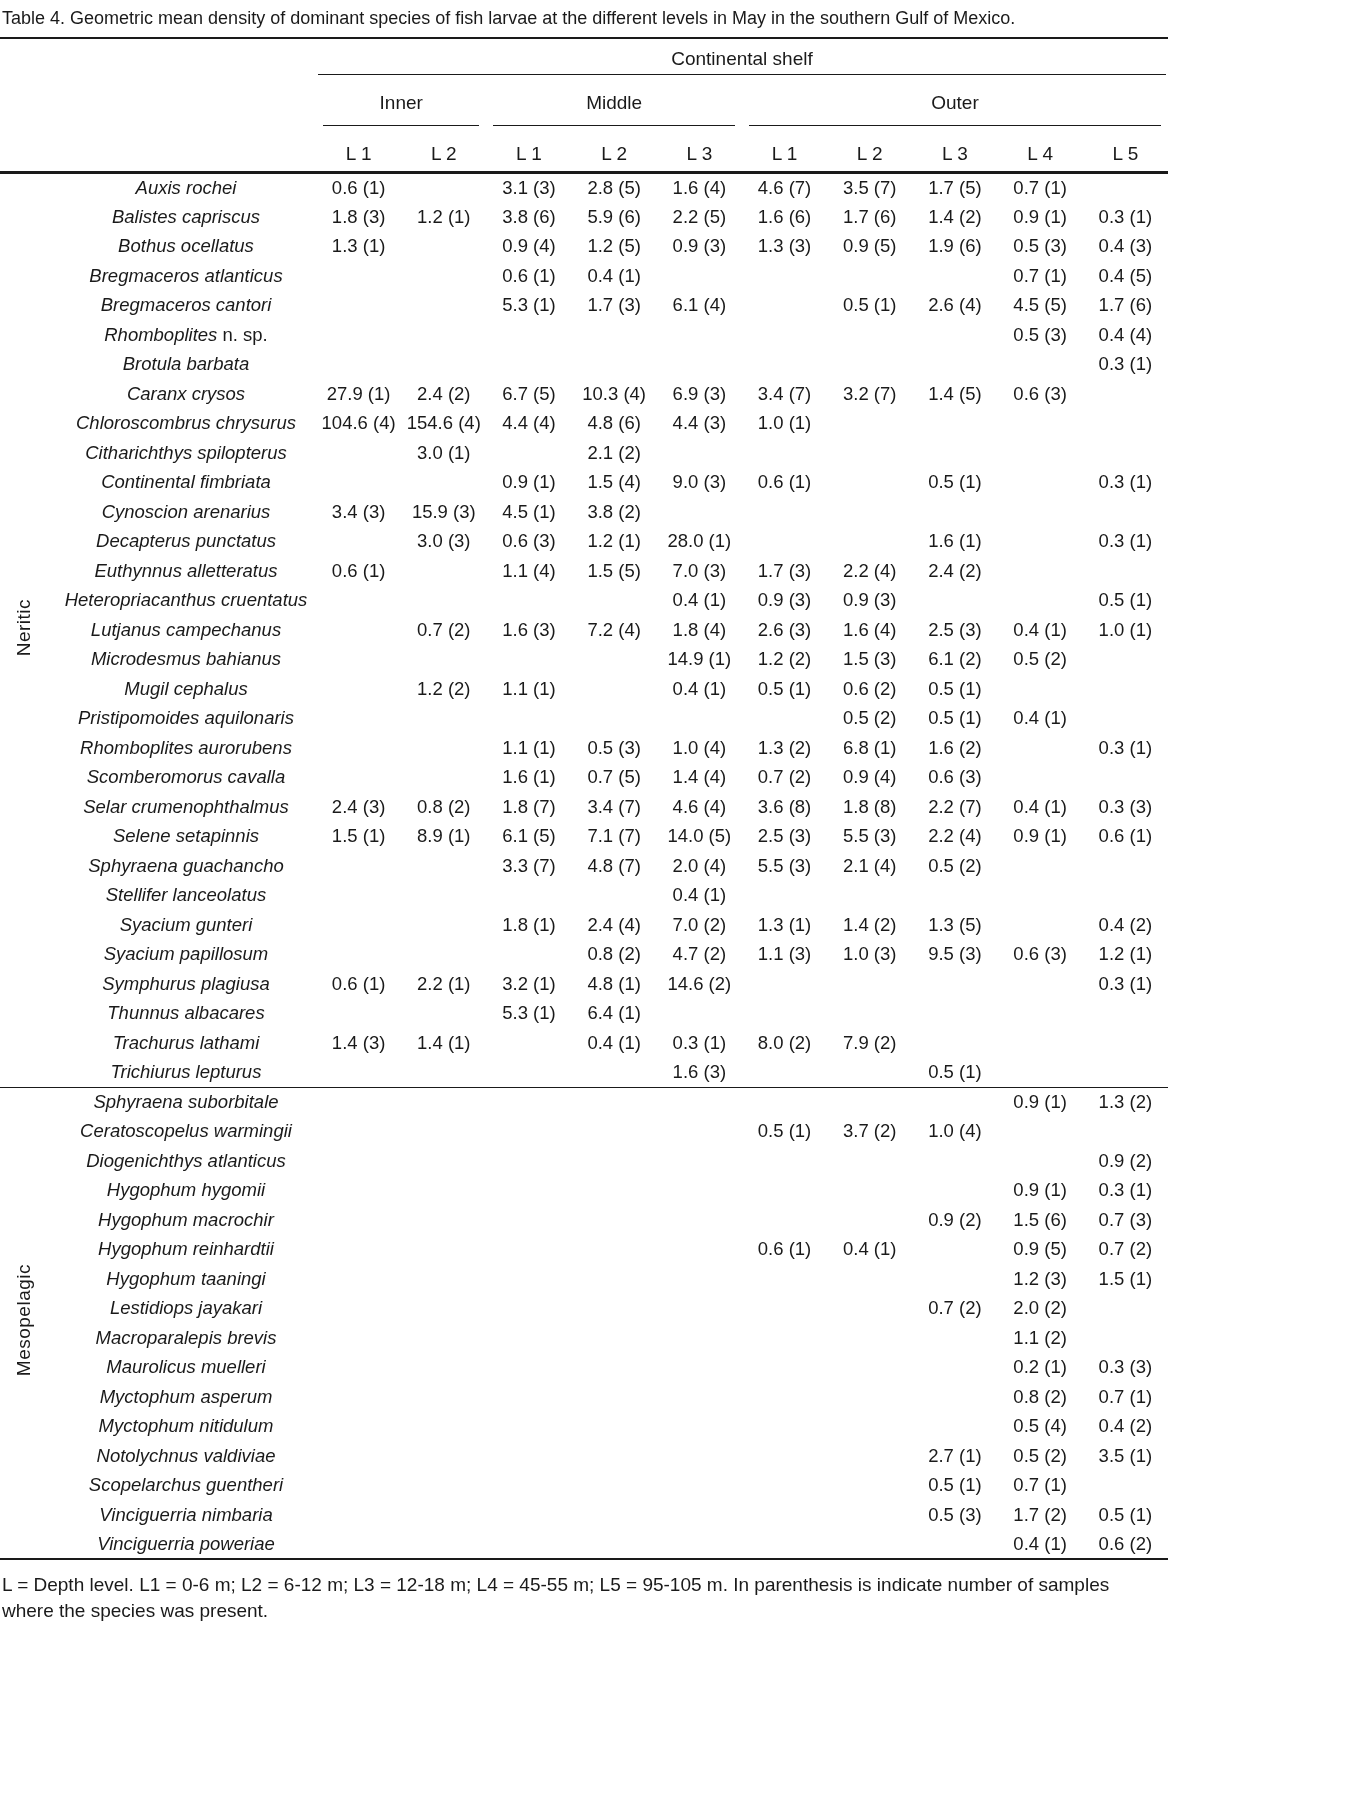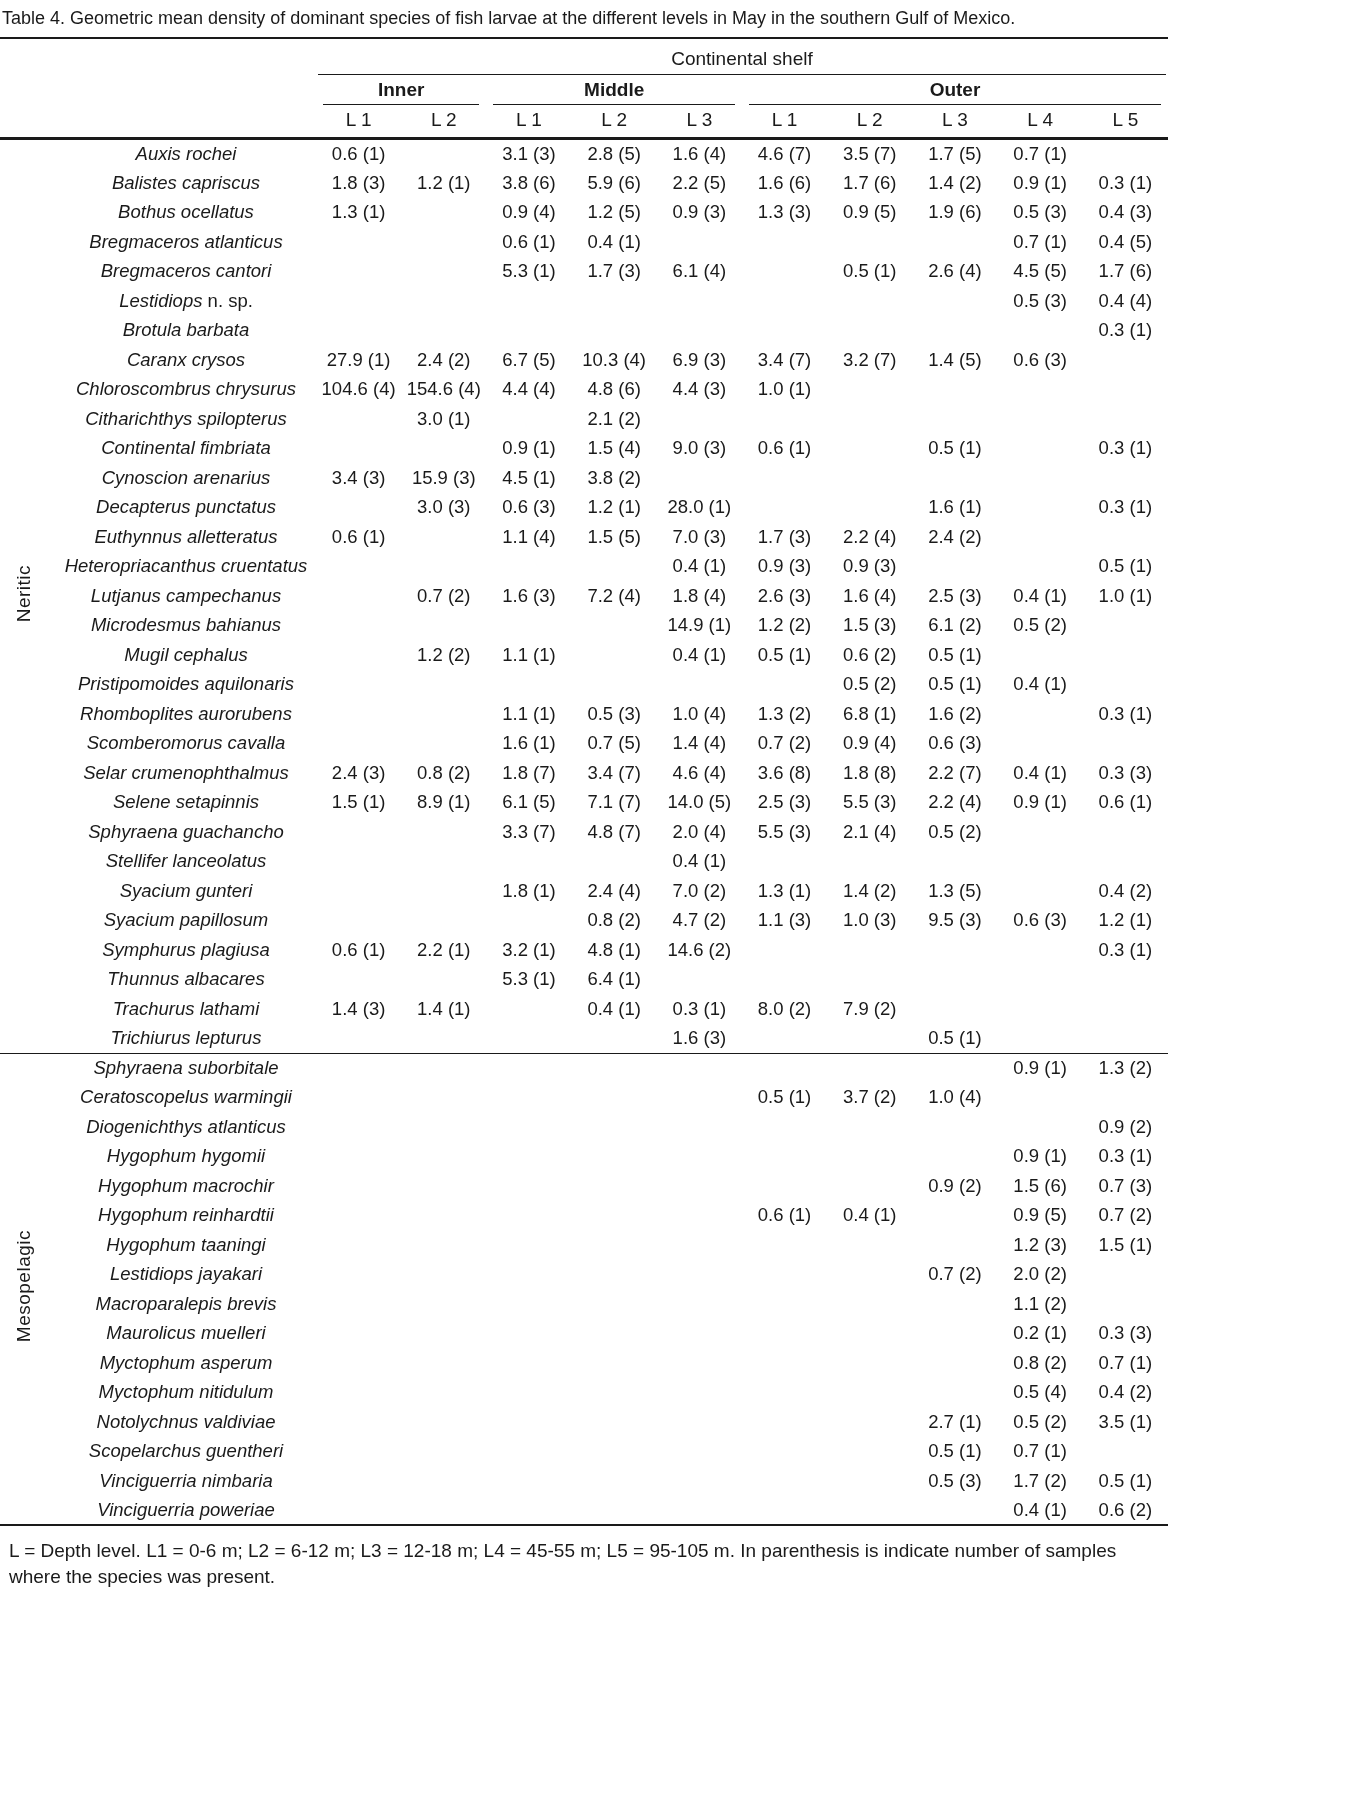--- a/index.html
+++ b/index.html
@@ -40,23 +40,22 @@
   thead tr:nth-child(2)  { height: 28px; }
   thead tr.levels        { height: 30px; }
 
   .cs-u {
     border-bottom: 1.5px solid #1a1a1a;
     padding-bottom: 4px;
     margin: 0 2px;
   }
   .grp-u {
     border-bottom: 1.5px solid #1a1a1a;
-    padding-bottom: 3px;
-    margin: 4px 7px;
-    font-weight: bold;
+    padding-bottom: 11px;
+    margin: 17px 7px;
   }
   thead tr.levels th { padding-bottom: 6px; }
   thead tr.levels th,
   th.corner {
     border-bottom: 3px solid #1a1a1a;
   }
 
   tbody tr { height: 29.5px; }
   tbody td {
     font-size: 18.5px;
@@ -92,21 +91,20 @@
   tbody.sec-1 tr:last-child td,
   tbody.sec-1 td.rot-cell {
     border-bottom: 2.5px solid #1a1a1a;
   }
 
   .footnote {
     width: 1118px;
     font-size: 19px;
     line-height: 1.35;
     padding: 12px 2px 4px 2px;
-    margin-left: 7px;
   }
 </style>
 </head>
 <body>
 
 <div class="title">Table 4. Geometric mean density of dominant species of fish larvae at the different levels in May in the southern Gulf of Mexico.</div>
 
 <table>
   <colgroup>
       <col class="c-rot">
@@ -214,21 +212,21 @@
         <td class="val">5.3 (1)</td>
         <td class="val">1.7 (3)</td>
         <td class="val">6.1 (4)</td>
         <td class="val"></td>
         <td class="val">0.5 (1)</td>
         <td class="val">2.6 (4)</td>
         <td class="val">4.5 (5)</td>
         <td class="val">1.7 (6)</td>
       </tr>
       <tr>
-        <td class="species"><i>Lestidiops</i> n. sp.</td>
+        <td class="species"><i>Rhomboplites</i> n. sp.</td>
         <td class="val"></td>
         <td class="val"></td>
         <td class="val"></td>
         <td class="val"></td>
         <td class="val"></td>
         <td class="val"></td>
         <td class="val"></td>
         <td class="val"></td>
         <td class="val">0.5 (3)</td>
         <td class="val">0.4 (4)</td>

